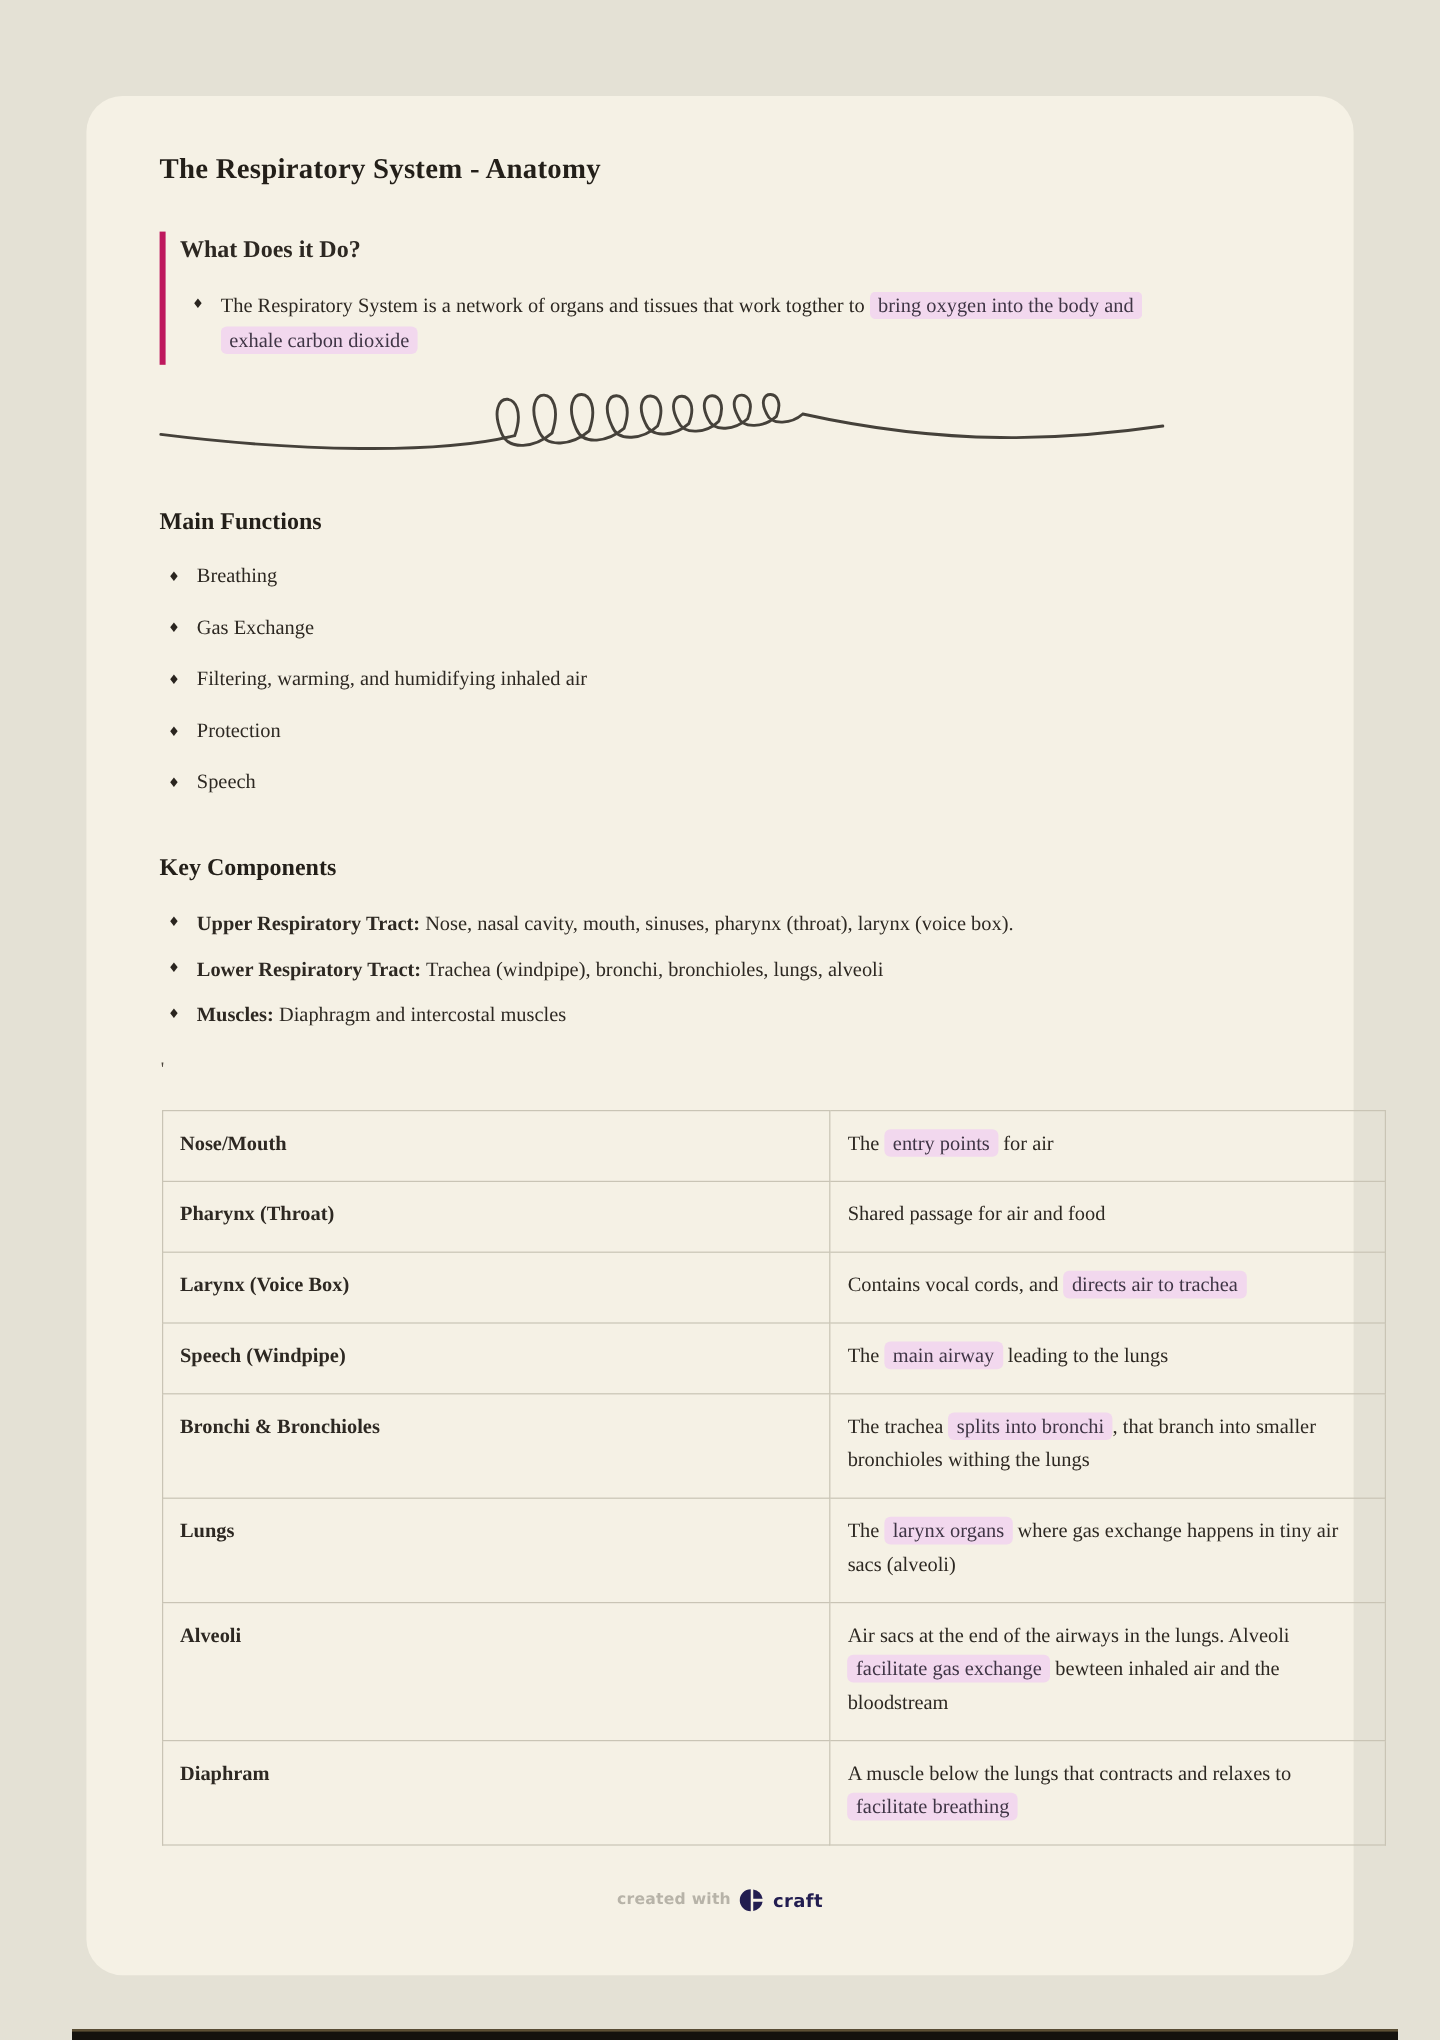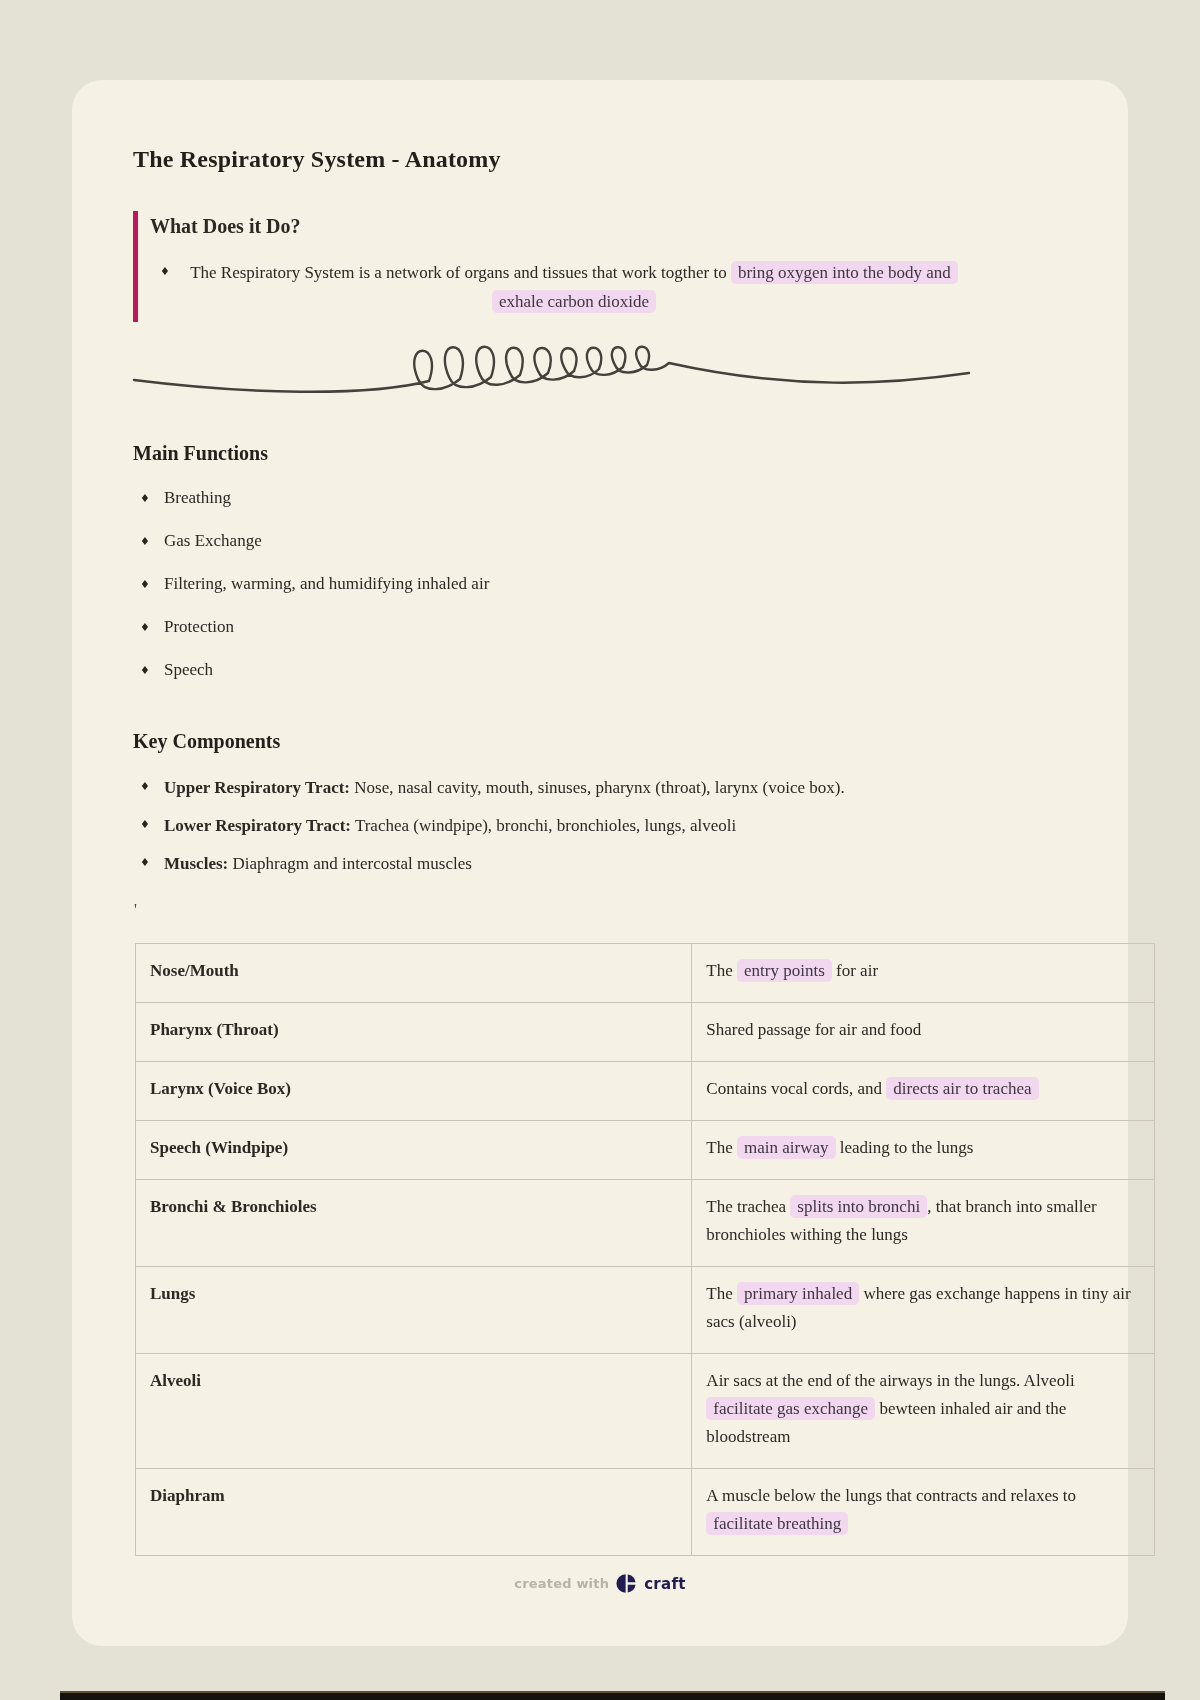--- a/index.html
+++ b/index.html
@@ -10,38 +10,38 @@
     position:relative; width:1200px; height:1700px;
     background:#e4e1d5; overflow:hidden;
   }
 
   .page-card {
     position:absolute; left:72px; top:80px;
     width:1056px; height:1566px;
     background:#f5f1e5; border-radius:30px;
   }
 
-  .content { padding:66px 84px 0 61px; color:#2d2822; }
+  .content { padding:48px 84px 0 61px; color:#2d2822; }
 
   .doc-title {
     font-size:24px; font-weight:bold; color:#231f19;
     letter-spacing:0.2px; margin-bottom:38px;
   }
 
   
   .quote-block {
     border-left:5px solid #be185d; padding:4px 0 6px 12px; margin-bottom:18px;
   }
   .quote-heading { font-size:20px; font-weight:bold; margin-bottom:20px; }
   .q-item { display:flex; align-items:flex-start; padding-left:10px; }
   .bullet {
     font-size:11px; line-height:28px; width:24px; flex:0 0 24px;
     color:#2a251f; font-family:"DejaVu Sans", sans-serif;
   }
-  .q-item p { font-size:17px; line-height:29px; max-width:780px;text-align:center; }
+  .q-item p { font-size:17px; line-height:29px; max-width:780px; }
 
   .hl {
     background:#f2d8ee; color:#3f3545;
     padding:2px 7px; border-radius:5px;
     box-decoration-break:clone; -webkit-box-decoration-break:clone;
   }
 
   
   .squiggle-wrap { margin:10px 0 4px -2px; }
   .squiggle-wrap svg { display:block; }
@@ -178,21 +178,21 @@
             <tr>
               <td class="term">Speech (Windpipe)</td>
               <td class="desc"><span>The </span><span class="hl">main airway</span><span> leading to the lungs</span></td>
             </tr>
             <tr>
               <td class="term">Bronchi &amp; Bronchioles</td>
               <td class="desc"><span>The trachea </span><span class="hl">splits into bronchi</span><span>, that branch into smaller bronchioles withing the lungs</span></td>
             </tr>
             <tr>
               <td class="term">Lungs</td>
-              <td class="desc"><span>The </span><span class="hl">primary inhaled</span><span> where gas exchange happens in tiny air sacs (alveoli)</span></td>
+              <td class="desc"><span>The </span><span class="hl">larynx organs</span><span> where gas exchange happens in tiny air sacs (alveoli)</span></td>
             </tr>
             <tr>
               <td class="term">Alveoli</td>
               <td class="desc"><span>Air sacs at the end of the airways in the lungs. Alveoli </span><span class="hl">facilitate gas exchange</span><span> bewteen inhaled air and the bloodstream</span></td>
             </tr>
             <tr>
               <td class="term">Diaphram</td>
               <td class="desc"><span>A muscle below the lungs that contracts and relaxes to </span><span class="hl">facilitate breathing</span></td>
             </tr>
           </tbody>

